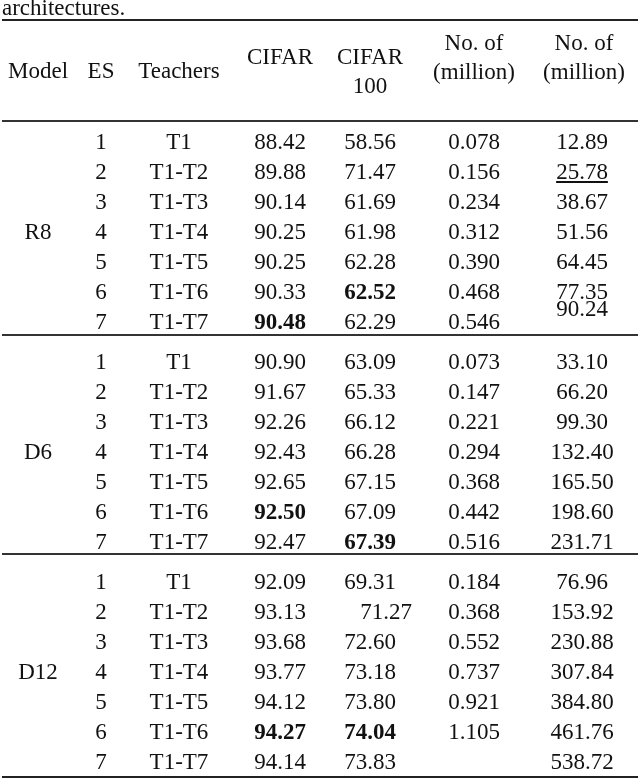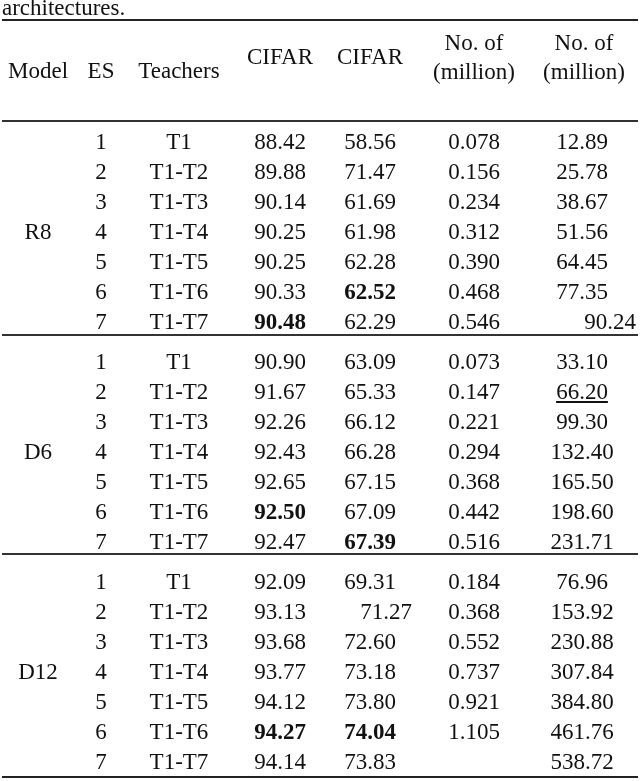--- a/index.html
+++ b/index.html
@@ -22,20 +22,21 @@
 
 <div>
   <div class="hdr" style="left:2px;width:72px;top:56px">Model</div>
   <div class="hdr" style="left:82px;width:38px;top:56px">ES</div>
   <div class="hdr" style="left:130px;width:98px;top:56px">Teachers</div>
   <div class="hdr" style="left:238px;width:84px;top:42px">
     <div>CIFAR</div>
   </div>
   <div class="hdr" style="left:328px;width:84px;top:42px">
     <div>CIFAR</div>
+    <div>100</div>
   </div>
   <div class="hdr" style="left:420px;width:108px;top:28px">
     <div>No. of</div>
     <div>(million)</div>
   </div>
   <div class="hdr" style="left:530px;width:108px;top:28px">
     <div>No. of</div>
     <div>(million)</div>
   </div>
 </div>
@@ -52,21 +53,21 @@
         <div class="cell" style="left: 328px; width: 84px; top: 127px;">58.56</div>
         <div class="cell" style="left: 420px; width: 108px; top: 127px;">0.078</div>
         <div class="cell" style="left: 528px; width: 108px; top: 127px;">12.89</div>
       </div>
       <div>
         <div class="cell" style="left: 82px; width: 38px; top: 157px;">2</div>
         <div class="cell" style="left: 130px; width: 98px; top: 157px;">T1-T2</div>
         <div class="cell" style="left: 238px; width: 84px; top: 157px;">89.88</div>
         <div class="cell" style="left: 328px; width: 84px; top: 157px;">71.47</div>
         <div class="cell" style="left: 420px; width: 108px; top: 157px;">0.156</div>
-        <div class="cell" style="left: 528px; width: 108px; top: 157px;">25.78</div>
+        <div class="cell" style="left: 528px; width: 108px; top: 157px; text-decoration: underline;">25.78</div>
       </div>
       <div>
         <div class="cell" style="left: 82px; width: 38px; top: 187px;">3</div>
         <div class="cell" style="left: 130px; width: 98px; top: 187px;">T1-T3</div>
         <div class="cell" style="left: 238px; width: 84px; top: 187px;">90.14</div>
         <div class="cell" style="left: 328px; width: 84px; top: 187px;">61.69</div>
         <div class="cell" style="left: 420px; width: 108px; top: 187px;">0.234</div>
         <div class="cell" style="left: 528px; width: 108px; top: 187px;">38.67</div>
       </div>
       <div>
@@ -92,41 +93,41 @@
         <div class="cell b" style="left: 328px; width: 84px; top: 277px;">62.52</div>
         <div class="cell" style="left: 420px; width: 108px; top: 277px;">0.468</div>
         <div class="cell" style="left: 528px; width: 108px; top: 277px;">77.35</div>
       </div>
       <div>
         <div class="cell" style="left: 82px; width: 38px; top: 307px;">7</div>
         <div class="cell" style="left: 130px; width: 98px; top: 307px;">T1-T7</div>
         <div class="cell b" style="left: 238px; width: 84px; top: 307px;">90.48</div>
         <div class="cell" style="left: 328px; width: 84px; top: 307px;">62.29</div>
         <div class="cell" style="left: 420px; width: 108px; top: 307px;">0.546</div>
-        <div class="cell" style="left: 528px; width: 108px; top: 307px; text-align: right;">90.24</div>
+        <div class="cell" style="left: 528px; width: 108px; top: 294px;">90.24</div>
       </div>
     </div>
     <div class="rule thin" style="top: 334px;"></div>
     <div>
       <div class="cell" style="left: 2px; width: 72px; top: 437px;">D6</div>
       <div>
         <div class="cell" style="left: 82px; width: 38px; top: 347px;">1</div>
         <div class="cell" style="left: 130px; width: 98px; top: 347px;">T1</div>
         <div class="cell" style="left: 238px; width: 84px; top: 347px;">90.90</div>
         <div class="cell" style="left: 328px; width: 84px; top: 347px;">63.09</div>
         <div class="cell" style="left: 420px; width: 108px; top: 347px;">0.073</div>
         <div class="cell" style="left: 528px; width: 108px; top: 347px;">33.10</div>
       </div>
       <div>
         <div class="cell" style="left: 82px; width: 38px; top: 377px;">2</div>
         <div class="cell" style="left: 130px; width: 98px; top: 377px;">T1-T2</div>
         <div class="cell" style="left: 238px; width: 84px; top: 377px;">91.67</div>
         <div class="cell" style="left: 328px; width: 84px; top: 377px;">65.33</div>
         <div class="cell" style="left: 420px; width: 108px; top: 377px;">0.147</div>
-        <div class="cell" style="left: 528px; width: 108px; top: 377px; text-decoration: underline;">66.20</div>
+        <div class="cell" style="left: 528px; width: 108px; top: 377px;">66.20</div>
       </div>
       <div>
         <div class="cell" style="left: 82px; width: 38px; top: 407px;">3</div>
         <div class="cell" style="left: 130px; width: 98px; top: 407px;">T1-T3</div>
         <div class="cell" style="left: 238px; width: 84px; top: 407px;">92.26</div>
         <div class="cell" style="left: 328px; width: 84px; top: 407px;">66.12</div>
         <div class="cell" style="left: 420px; width: 108px; top: 407px;">0.221</div>
         <div class="cell" style="left: 528px; width: 108px; top: 407px;">99.30</div>
       </div>
       <div>

